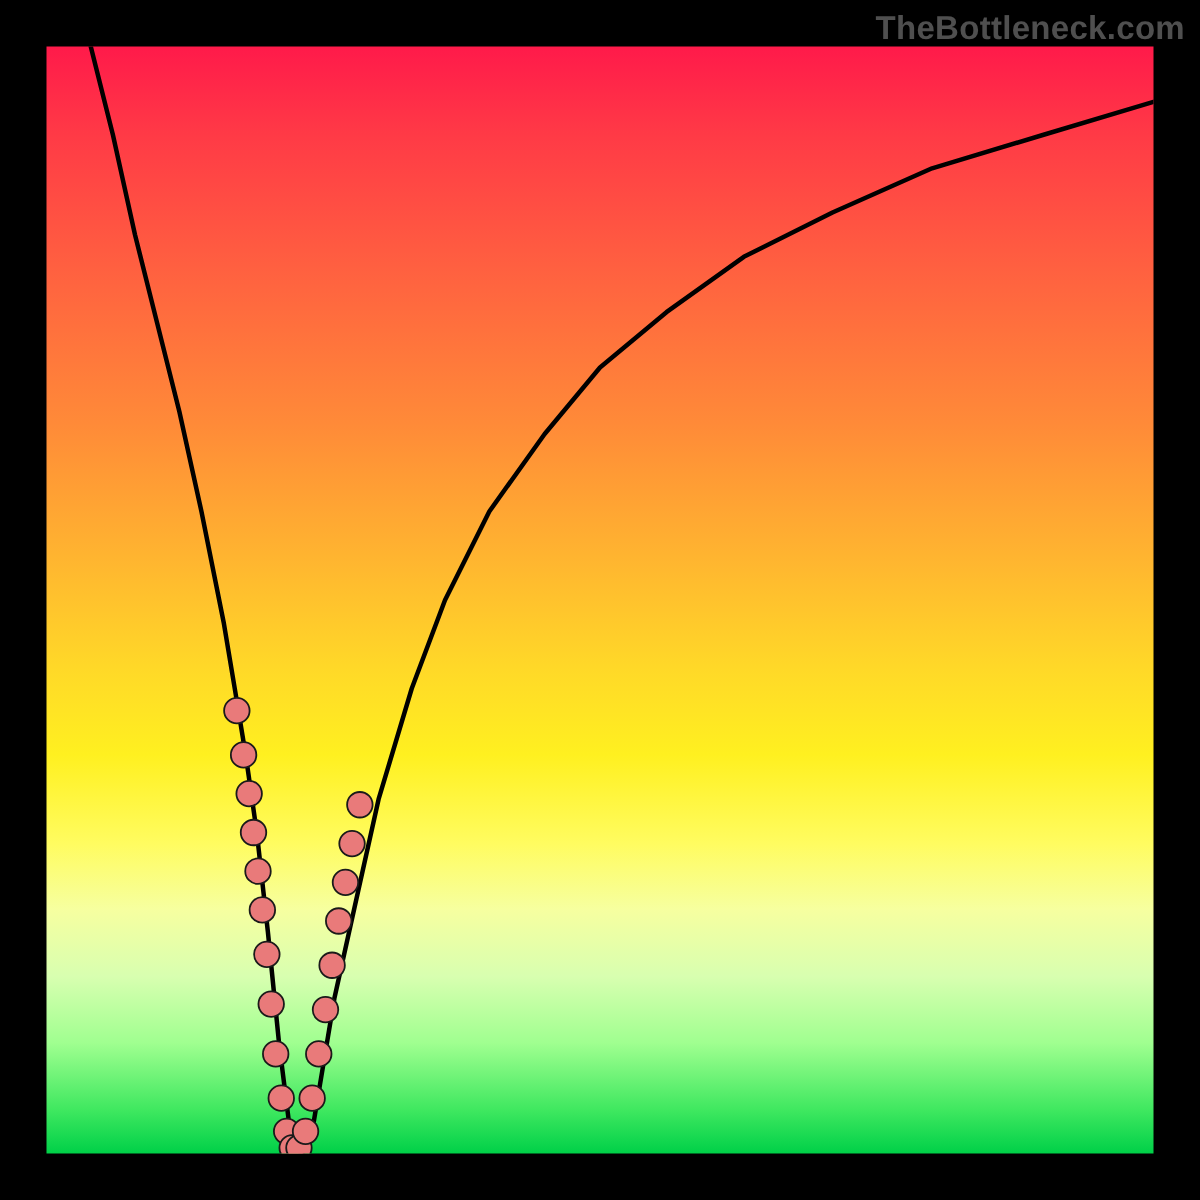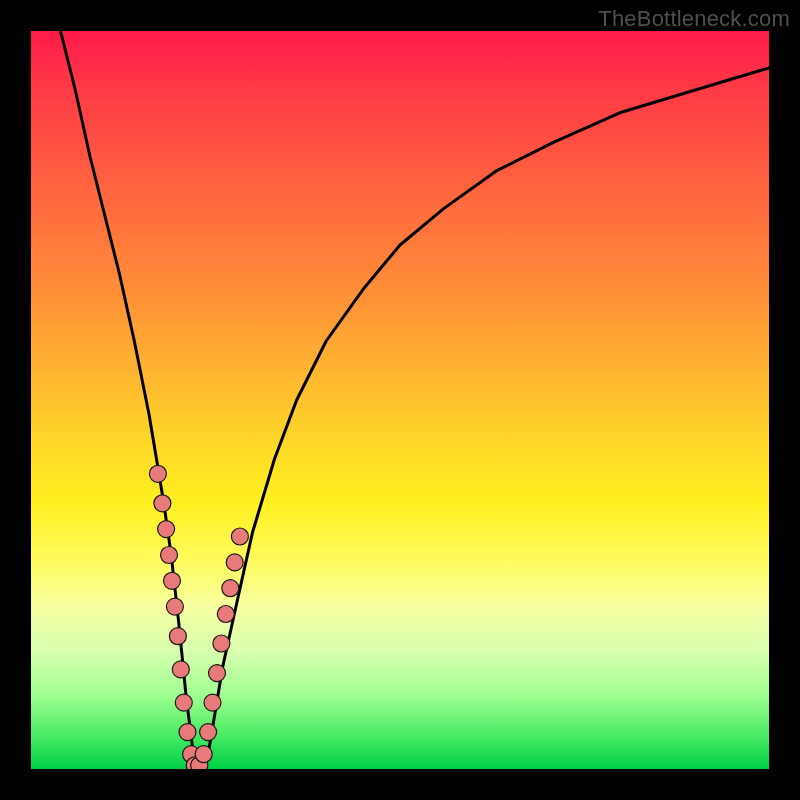--- a/index.html
+++ b/index.html
@@ -40,21 +40,21 @@
       #a0ff90 90%,
       #40e860 96%,
       #00d048 100%
     );
   }
   .watermark {
     position: absolute;
     top: 6px;
     right: 10px;
     font-size: 22px;
-    font-weight: 400;
+    font-weight: 700;
     color: #4f4f4f;
     letter-spacing: 0.2px;
     z-index: 5;
   }
   svg.curve {
     position: absolute;
     top: 0;
     left: 0;
     width: 738px;
     height: 738px;

